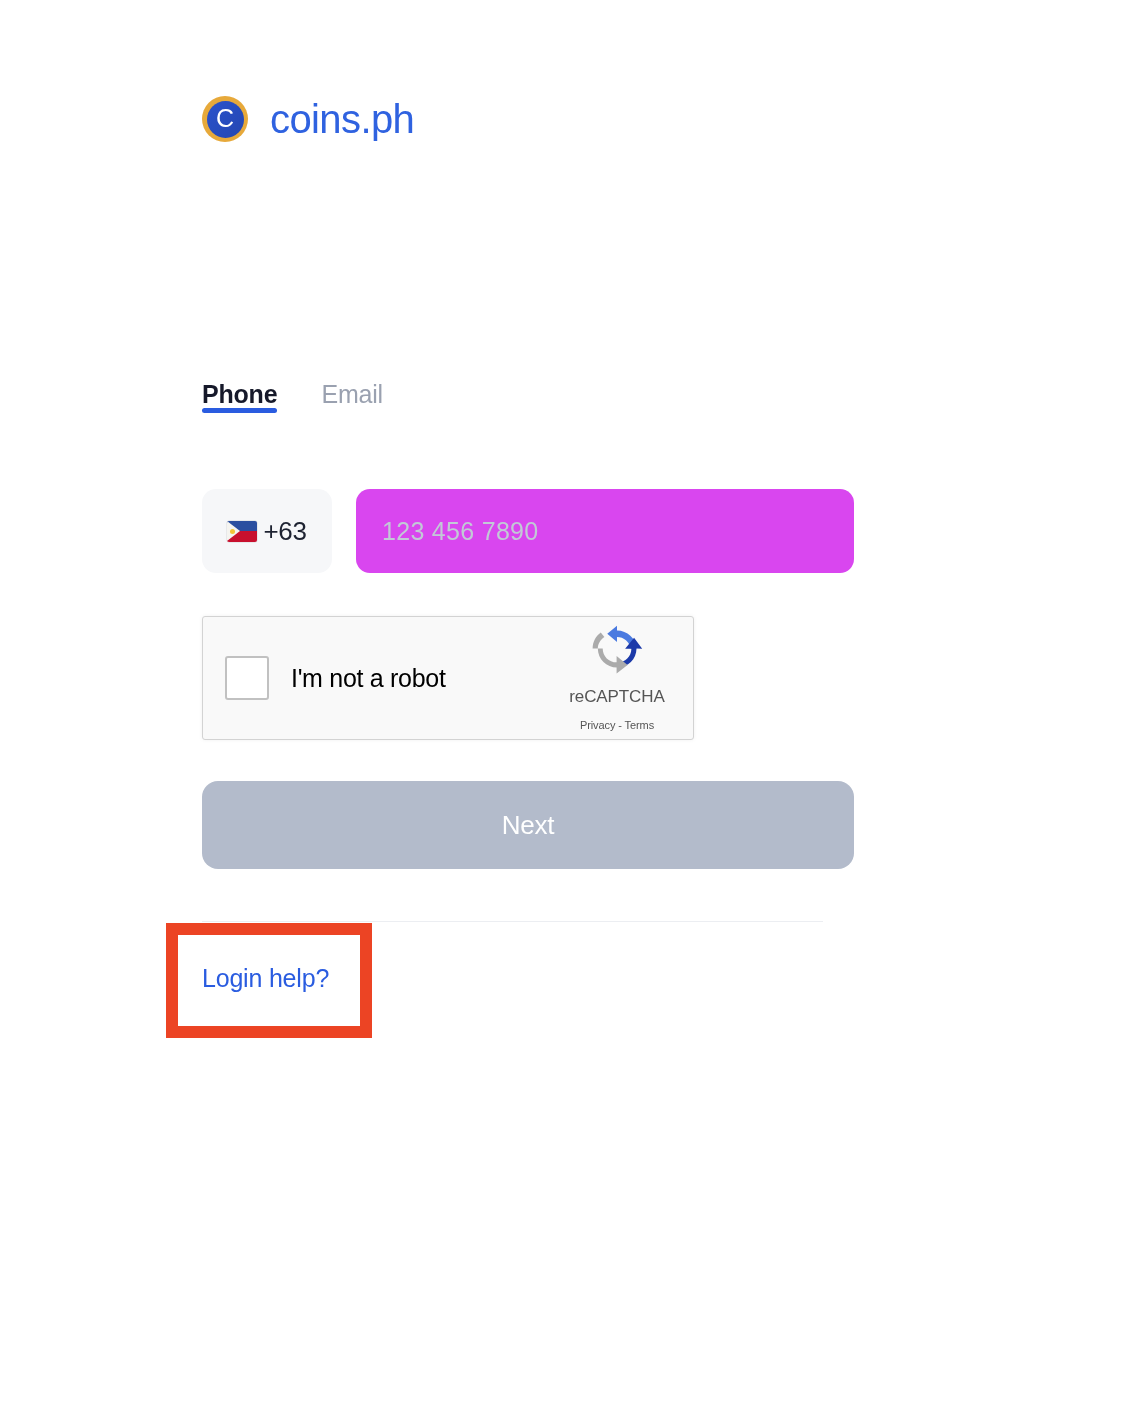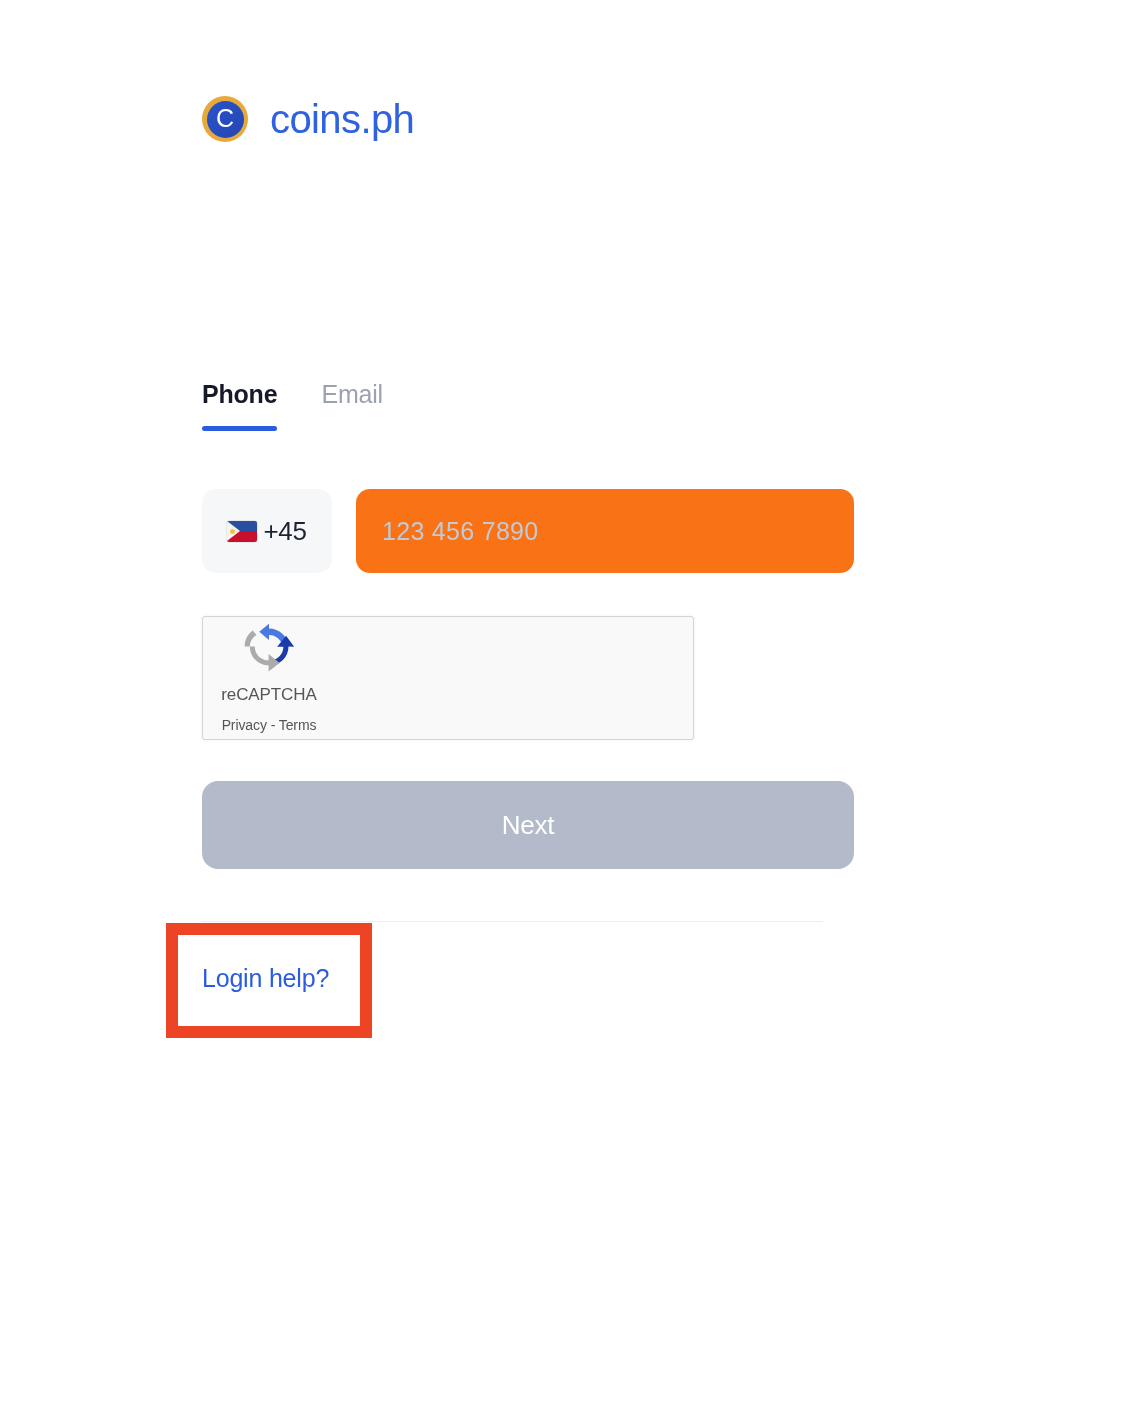--- a/index.html
+++ b/index.html
@@ -97,21 +97,21 @@
     position: absolute;
     left: 202px;
     top: 380px;
     display: flex;
     gap: 44px;
   }
   .tab {
     font-size: 25px;
     color: #9aa1b0;
     letter-spacing: -0.2px;
-    padding-bottom: 22px;
+    padding-bottom: 4px;
     position: relative;
     cursor: pointer;
     white-space: nowrap;
   }
   .tab.active {
     color: #16192a;
     font-weight: 700;
   }
   .tab.active::after {
     content: "";
@@ -177,21 +177,21 @@
   }
   .dial-code {
     font-size: 26px;
     color: #1d2231;
     font-weight: 500;
     letter-spacing: -0.3px;
   }
   .phone-input {
     width: 498px;
     height: 84px;
-    background: #f97316;
+    background: #d946ef;
     border: none;
     border-radius: 14px;
     padding: 0 26px;
     font-size: 25px;
     font-family: "Liberation Sans", sans-serif;
     color: #1d2231;
     letter-spacing: 0.3px;
     box-sizing: border-box;
     outline: none;
   }
@@ -249,21 +249,21 @@
     height: 52px;
     margin-bottom: 1px;
   }
   .rc-brand-name {
     font-size: 17px;
     color: #555555;
     letter-spacing: -0.1px;
     line-height: 1.2;
   }
   .rc-legal {
-    font-size: 14px;
+    font-size: 11px;
     color: #555555;
     letter-spacing: -0.1px;
     line-height: 1.3;
   }
   .rc-legal a { color: #555555; text-decoration: none; }
 
   
   .next-button {
     position: absolute;
     left: 202px;
@@ -343,26 +343,30 @@
   </div>
 
   <div class="phone-row">
     <div class="country-select">
       <span class="flag-icon">
         <span class="fbar-top"></span>
         <span class="fbar-bot"></span>
         <span class="ftri"></span>
         <span class="fsun"></span>
       </span>
-      <span class="dial-code">+45</span>
+      <span class="dial-code">+63</span>
     </div>
     <input class="phone-input" type="text" placeholder="123 456 7890" style="">
   </div>
 
   <div class="recaptcha">
+    <div class="rc-check-wrap">
+      <div class="rc-checkbox"></div>
+      <div class="rc-label">I'm not a robot</div>
+    </div>
     <div class="rc-brand">
       <svg class="rc-logo" viewBox="0 0 64 64">
         <path d="M32 8 L32 2 L20 12 L32 22 L32 16 C40.5 16 47.5 22 48.5 30 L56 30 C55 17.8 44.7 8 32 8 Z" fill="#4a7ae0"></path>
         <path d="M56 30 C56 43 45.5 53.5 32.5 53.5 L32.5 47.5 C42 47.5 49.7 40 49.7 30.5 L42 30.5 L53 17 L63 30.5 Z" fill="#1c3aa9"></path>
         <path d="M32 53.5 C19 53.5 8.4 43 8.4 30 L14.4 30 C14.4 39.5 22 47.2 31.5 47.2 L31.5 39.5 L45 50.5 L31.5 61 L31.5 53.5 Z" fill="#ababab"></path>
         <path d="M8.4 30 L2 30 C2 22 6 14.8 12 10.5 L16.5 16 C11.7 19.3 8.4 24.3 8.4 30 Z" fill="#ababab"></path>
       </svg>
       <div class="rc-brand-name">reCAPTCHA</div>
       <div class="rc-legal">
         <a href="#">Privacy</a>

